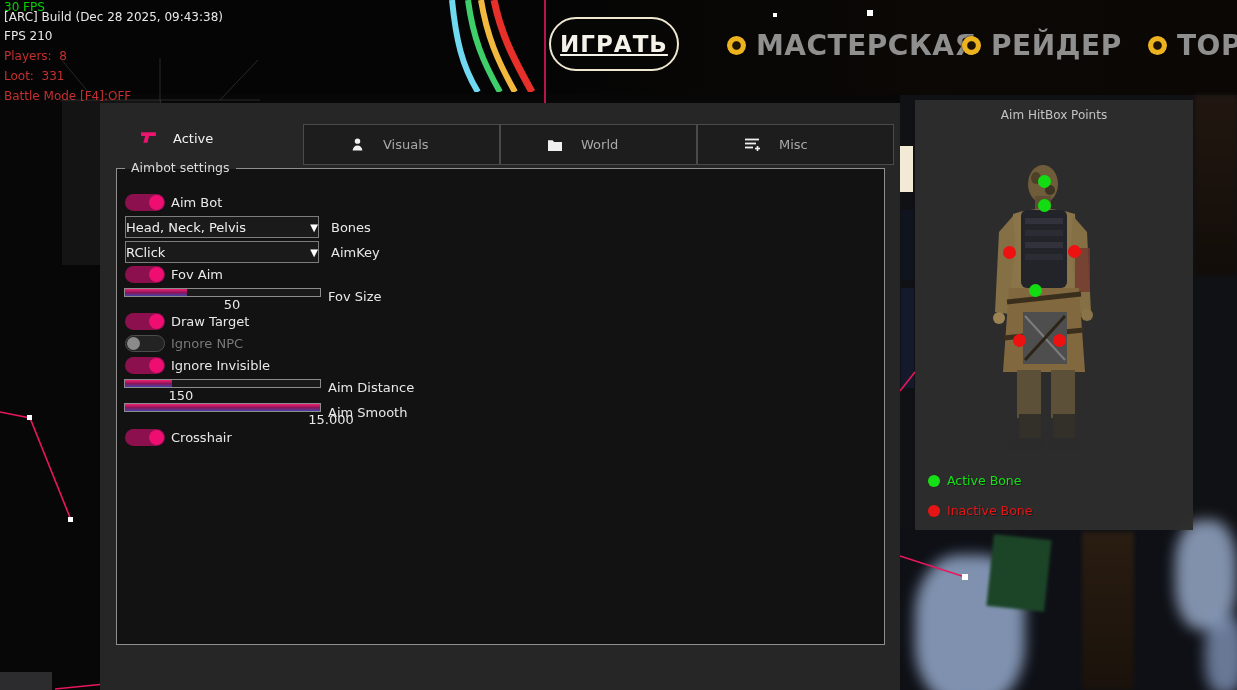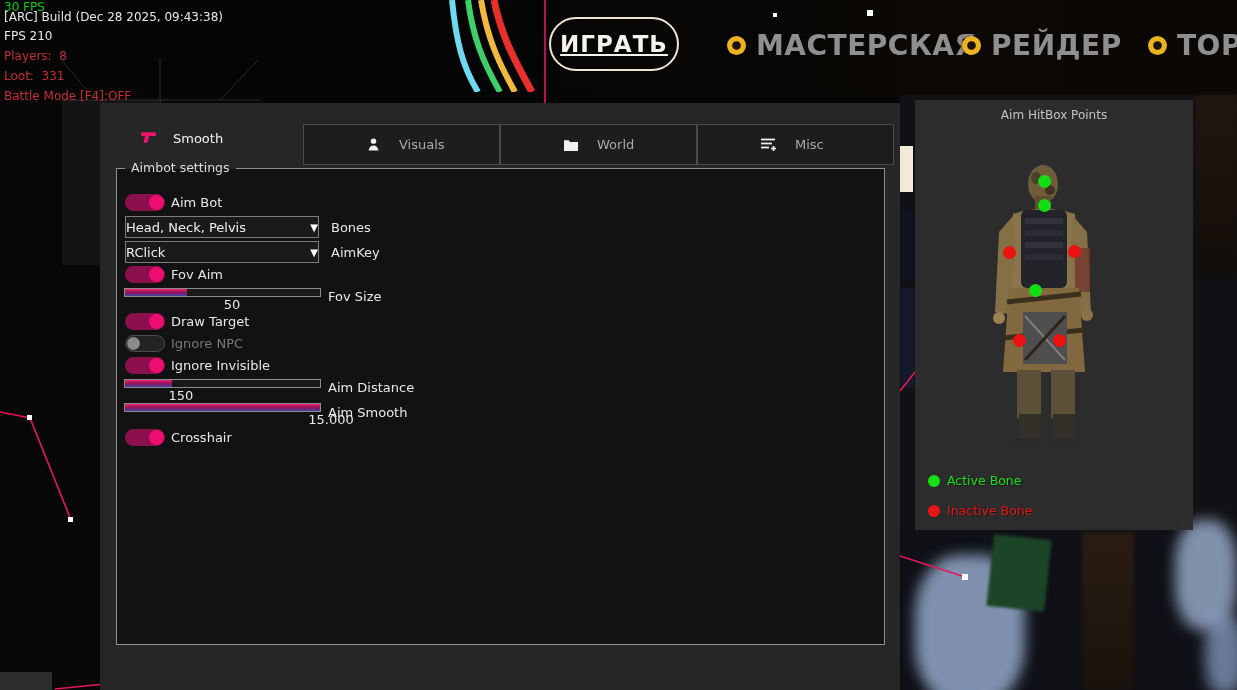--- a/index.html
+++ b/index.html
@@ -40,21 +40,21 @@
   .gmenu-item{top:29px;display:flex;align-items:center;gap:10px;color:#8f8f8f;
               font-size:28px;font-weight:bold;letter-spacing:.5px;}
   .coin{width:19px;height:19px;border-radius:50%;
         background:radial-gradient(circle,#1d1204 0 28%,#edb31f 36% 68%,#8a5f0a 78% 100%);
         box-shadow:0 0 2px #000;}
 
   
   .menu-panel{left:100px;top:103px;width:800px;height:587px;background:#262626;z-index:5;}
   .tab-active{left:40px;top:28px;display:flex;align-items:center;gap:16px;color:#f2f2f2;font-size:13px;}
   .tab-btn{top:21px;width:197px;height:41px;background:#1d1d1d;border:1px solid #4a4a4a;
-           box-sizing:border-box;display:flex;align-items:center;gap:18px;padding-left:62px;
+           box-sizing:border-box;display:flex;align-items:center;gap:18px;padding-left:46px;
            color:#a9a9a9;font-size:13px;}
   .fieldset{left:16px;top:65px;width:769px;height:477px;border:1px solid #8f8f8f;background:#121212;box-sizing:border-box;}
   .legend{position:absolute;left:8px;top:-9px;padding:0 6px;font-size:12.5px;color:#dcdcdc;
           background:linear-gradient(#262626 0 9px,#121212 9px 100%);}
 
   .ctl-label{position:absolute;color:#e8e8e8;font-size:13px;white-space:nowrap;}
   .ctl-label.dim{color:#787878;}
 
   .toggle{position:absolute;width:40px;height:17px;border-radius:9px;background:#8c104e;}
   .toggle .knob{position:absolute;top:1px;right:1px;width:15px;height:15px;border-radius:50%;background:#ee0e72;}
@@ -143,21 +143,21 @@
     <span class="coin"></span>
     <span>ТОРГО</span>
   </div>
 
   <div class="abs menu-panel">
 
     <div class="abs tab-active">
       <svg width="17" height="15" viewBox="0 0 16 14">
         <path d="M1 1 H15 V4.6 H8.6 L7 11 H3.2 L4.8 4.6 H1 Z" fill="#e9156e"></path>
       </svg>
-      <span>Smooth</span>
+      <span>Active</span>
     </div>
 
     <div class="abs tab-btn" style="left:203px">
       <svg width="15" height="15" viewBox="0 0 16 16">
         <circle cx="8" cy="4.4" r="2.9" fill="#f0f0f0"></circle>
         <path d="M2.8 14.5 a5.2,5.4 0 0 1 10.4,0 z" fill="#f0f0f0"></path>
       </svg>
       <span>Visuals</span>
     </div>
 

